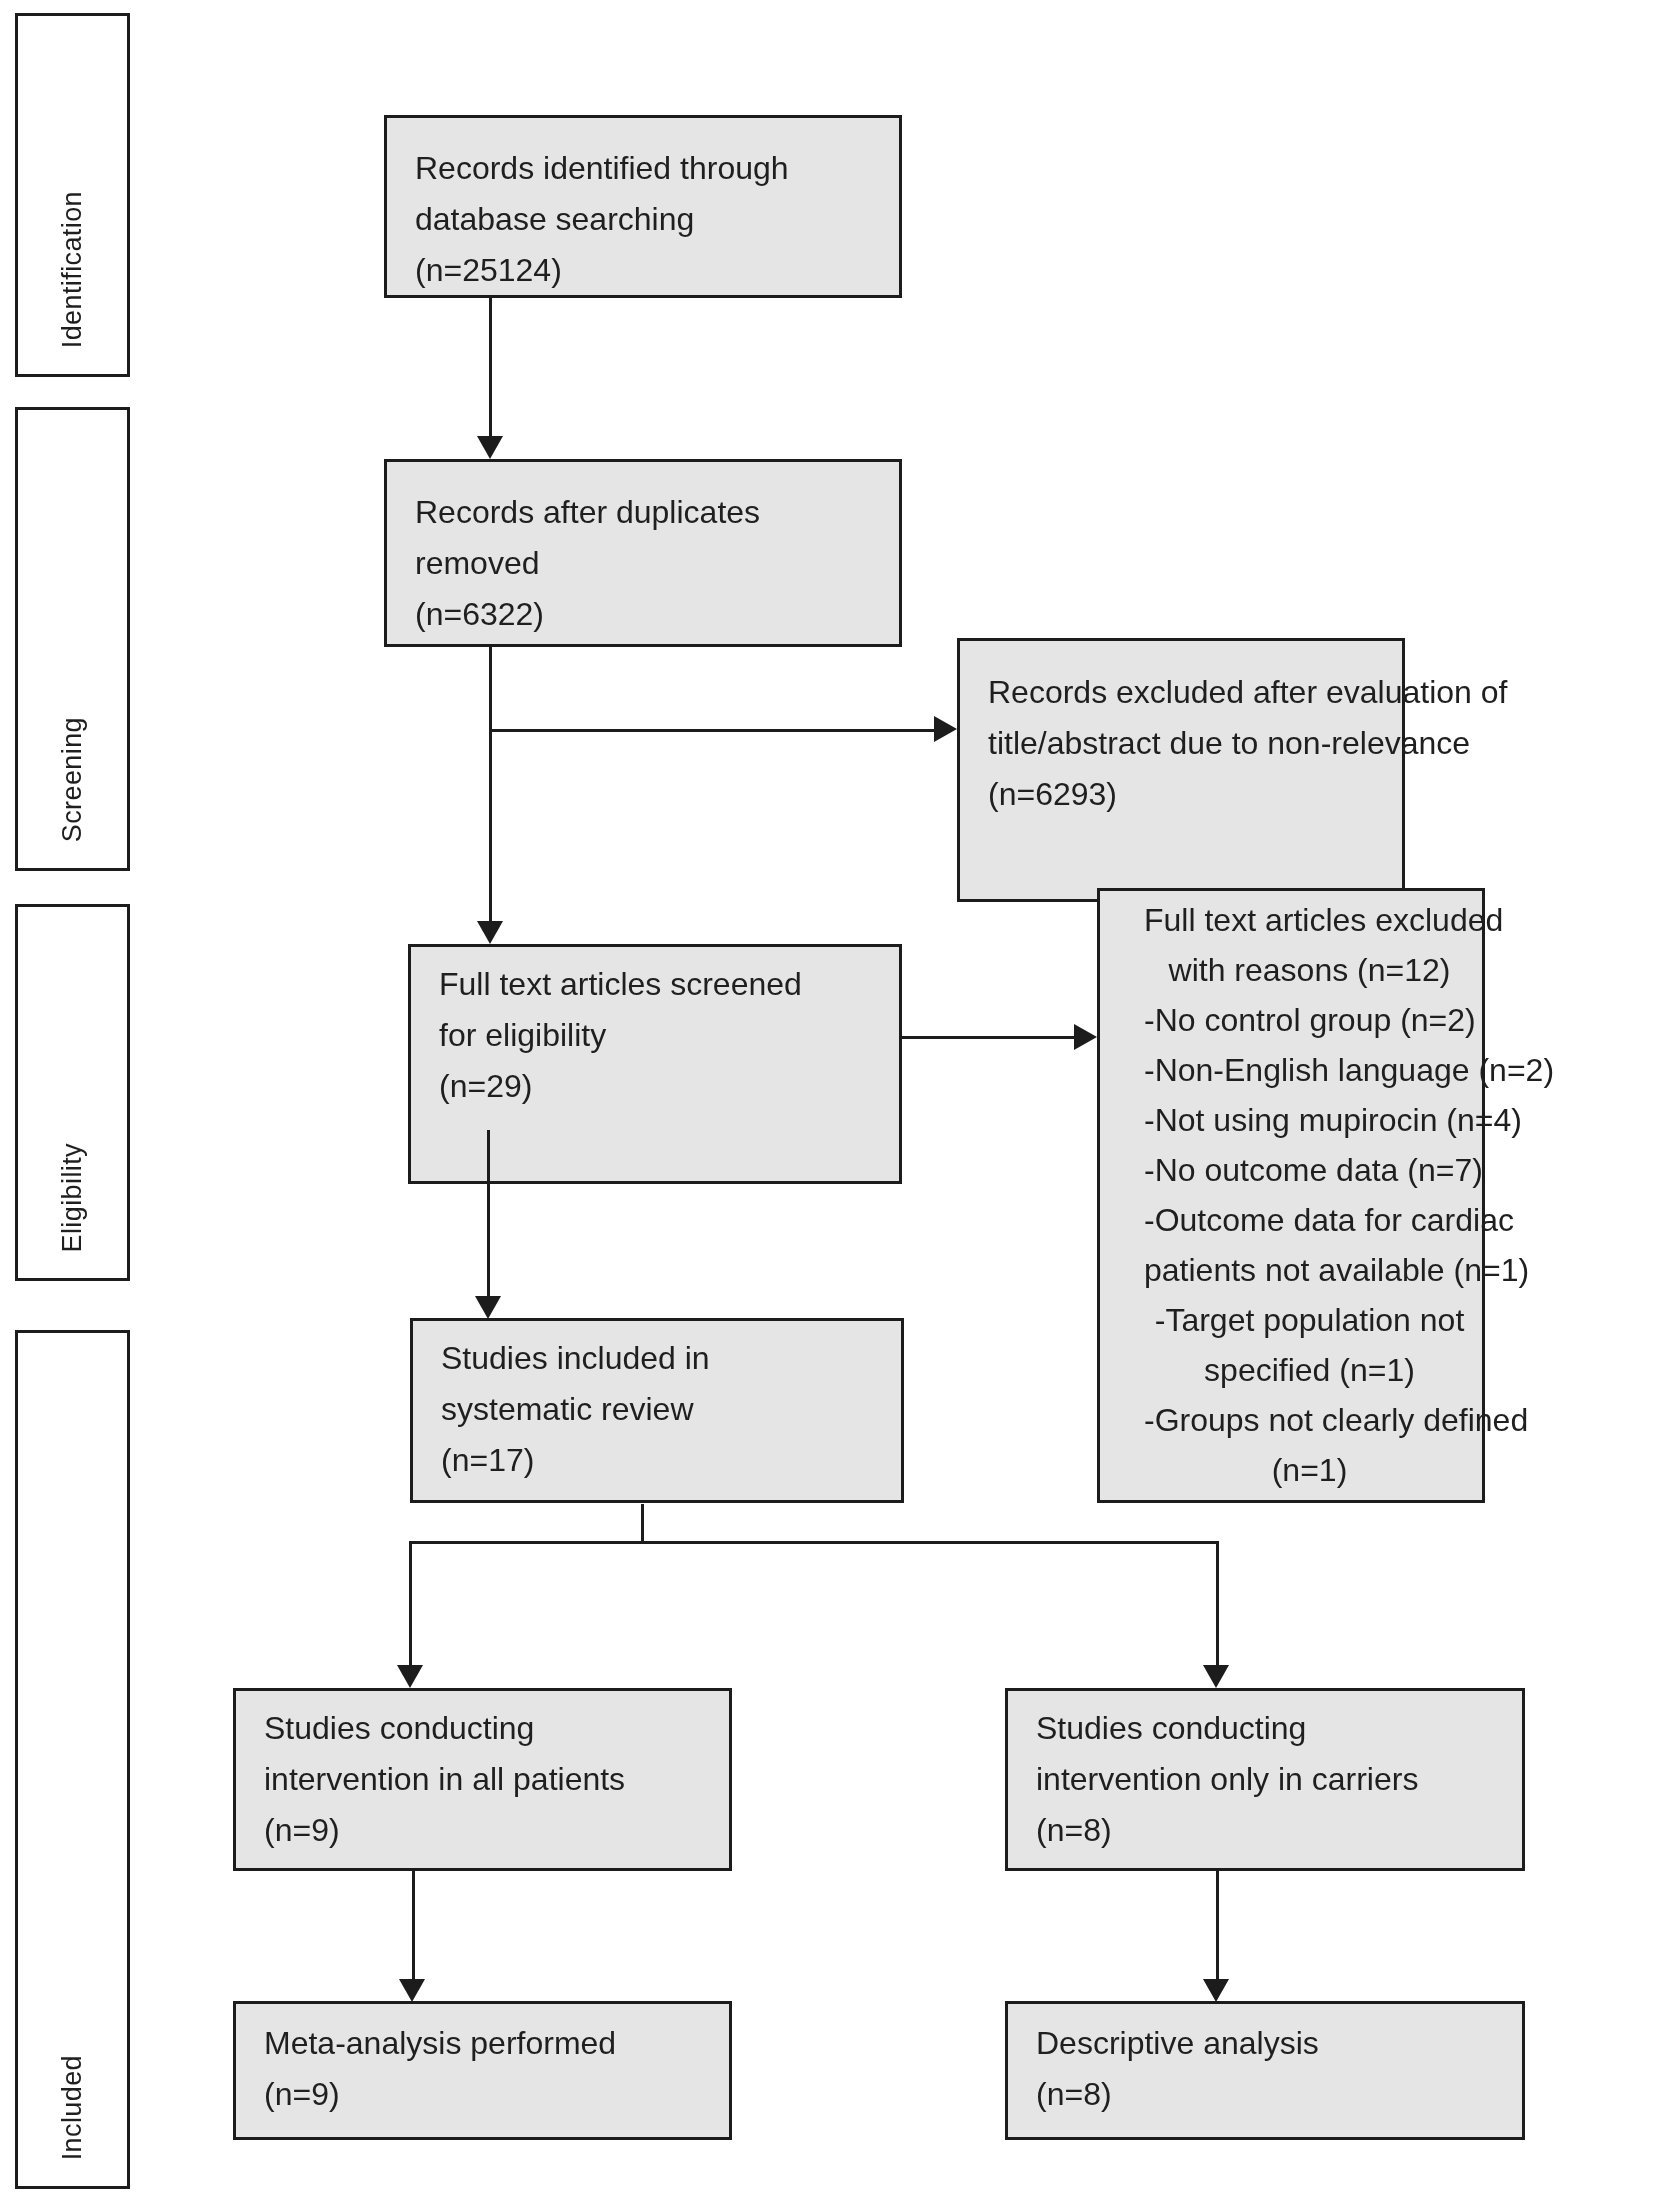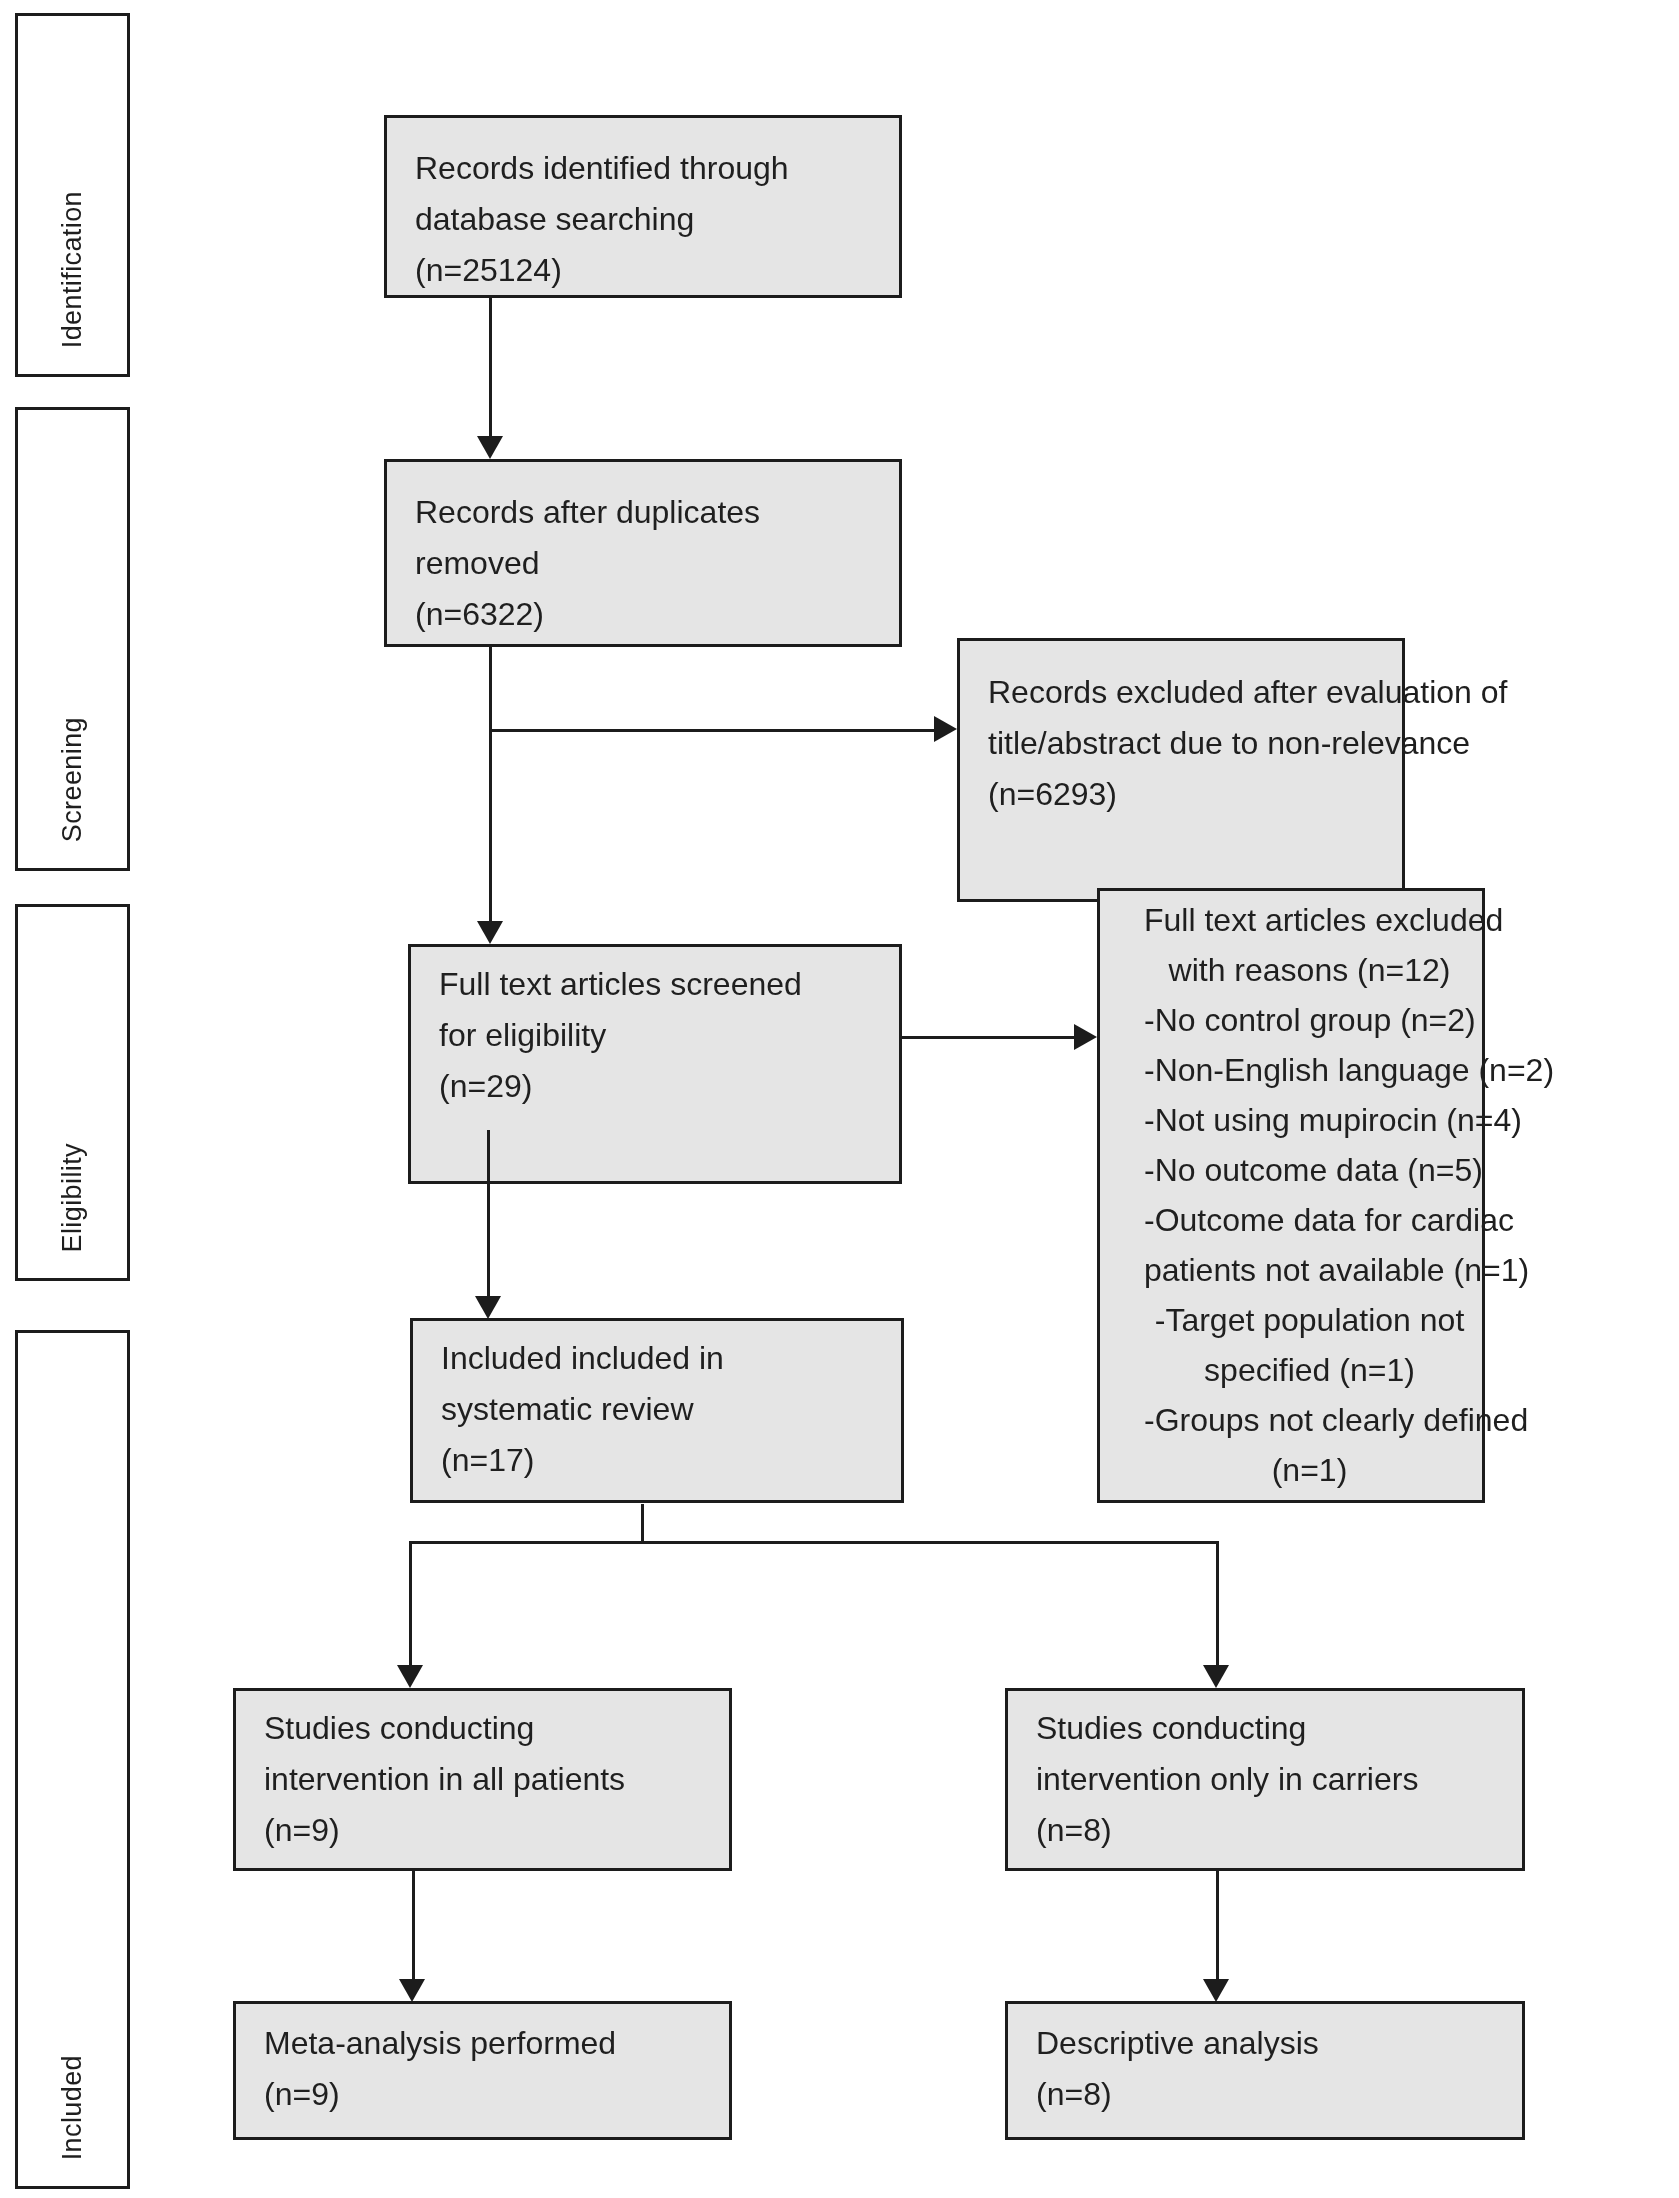--- a/index.html
+++ b/index.html
@@ -129,33 +129,33 @@
     </div>
   </div>
 
   <div class="fbox dense" style="left:1097px; top:888px; width:388px; height:615px;">
     <div class="tx">
       <div class="ln">Full text articles excluded</div>
       <div class="ln">with reasons (n=12)</div>
       <div class="ln">-No control group (n=2)</div>
       <div class="ln">-Non-English language (n=2)</div>
       <div class="ln">-Not using mupirocin (n=4)</div>
-      <div class="ln">-No outcome data (n=5)</div>
+      <div class="ln">-No outcome data (n=7)</div>
       <div class="ln">-Outcome data for cardiac</div>
       <div class="ln">patients not available (n=1)</div>
       <div class="ln">-Target population not</div>
       <div class="ln">specified (n=1)</div>
       <div class="ln">-Groups not clearly defined</div>
       <div class="ln">(n=1)</div>
     </div>
   </div>
 
   <div class="fbox pt14" style="left:410px; top:1318px; width:494px; height:185px;">
     <div class="tx">
-      <div class="ln">Included included in</div>
+      <div class="ln">Studies included in</div>
       <div class="ln">systematic review</div>
       <div class="ln">(n=17)</div>
     </div>
   </div>
 
   <div class="fbox pt14" style="left:233px; top:1688px; width:499px; height:183px;">
     <div class="tx">
       <div class="ln">Studies conducting</div>
       <div class="ln">intervention in all patients</div>
       <div class="ln">(n=9)</div>

